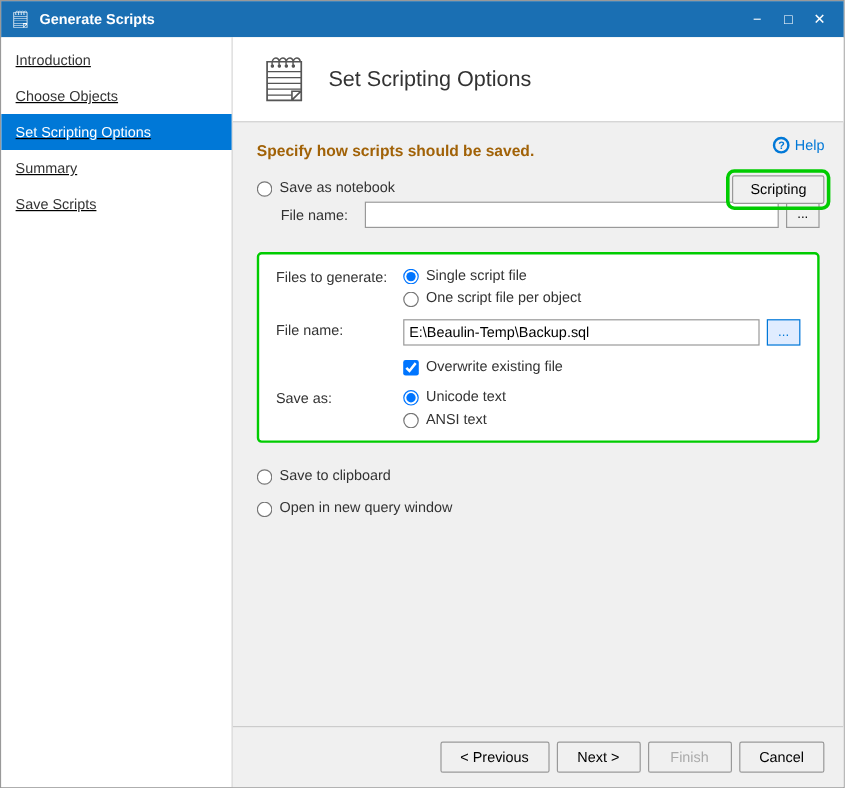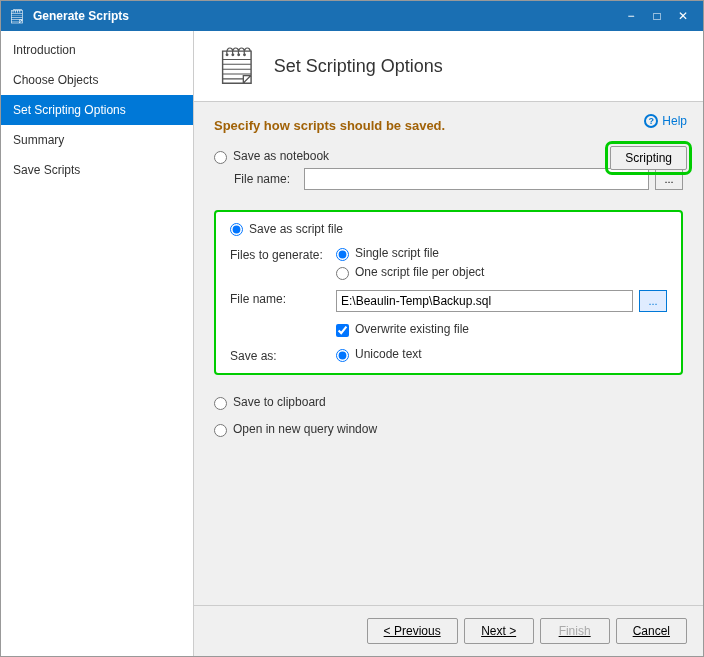--- a/index.html
+++ b/index.html
@@ -65,20 +65,21 @@
       overflow: hidden;
     }
 
     
     .sidebar {
       width: 193px;
       background: white;
       border-right: 1px solid #ccc;
       flex-shrink: 0;
       padding-top: 4px;
+      text-decoration: underline;
     }
     .sidebar-item {
       padding: 8px 12px;
       cursor: pointer;
       color: #333;
       font-size: 12px;
     }
     .sidebar-item.active {
       background: #0078d7;
       color: white;
@@ -287,21 +288,20 @@
     
     .footer {
       background: #f0f0f0;
       border-top: 1px solid #ccc;
       padding: 12px 16px;
       display: flex;
       align-items: center;
       justify-content: flex-end;
       gap: 6px;
       flex-shrink: 0;
-      text-decoration: underline;
     }
     .footer-btn {
       padding: 5px 16px;
       border: 1px solid #999;
       background: #f0f0f0;
       font-size: 12px;
       cursor: pointer;
       border-radius: 2px;
       min-width: 70px;
     }
@@ -373,24 +373,20 @@
               <label for="notebook" class="option-label">Save as notebook</label>
             </div>
             <div class="notebook-filename-row">
               <span class="filename-label">File name:</span>
               <input type="text" class="filename-input" disabled="" style="">
               <button class="browse-btn">...</button>
             </div>
           </div>
 
           <div class="script-section">
-            <div class="script-header-row">
-              <input type="radio" name="save-type" id="scriptfile" checked="" style="">
-              <label for="scriptfile" class="option-label">Save as script file</label>
-            </div>
             <div class="script-body">
 
               <div class="labeled-row">
                 <span class="row-label">Files to generate:</span>
                 <div class="row-content">
                   <div class="option-row">
                     <input type="radio" name="files-type" id="single" checked="" style="">
                     <label for="single" class="option-label">Single script file</label>
                   </div>
                   <div class="option-row">
@@ -416,20 +412,24 @@
                 </div>
               </div>
 
               <div class="labeled-row">
                 <span class="row-label">Save as:</span>
                 <div class="row-content">
                   <div class="option-row">
                     <input type="radio" name="encoding" id="unicode" checked="" style="">
                     <label for="unicode" class="option-label">Unicode text</label>
                   </div>
+                  <div class="option-row">
+                    <input type="radio" name="encoding" id="ansi" style="">
+                    <label for="ansi" class="option-label">ANSI text</label>
+                  </div>
                 </div>
               </div>
 
             </div>
           </div>
 
           <div class="option-row">
             <input type="radio" name="save-type" id="clipboard" style="">
             <label for="clipboard" class="option-label">Save to clipboard</label>
           </div>

